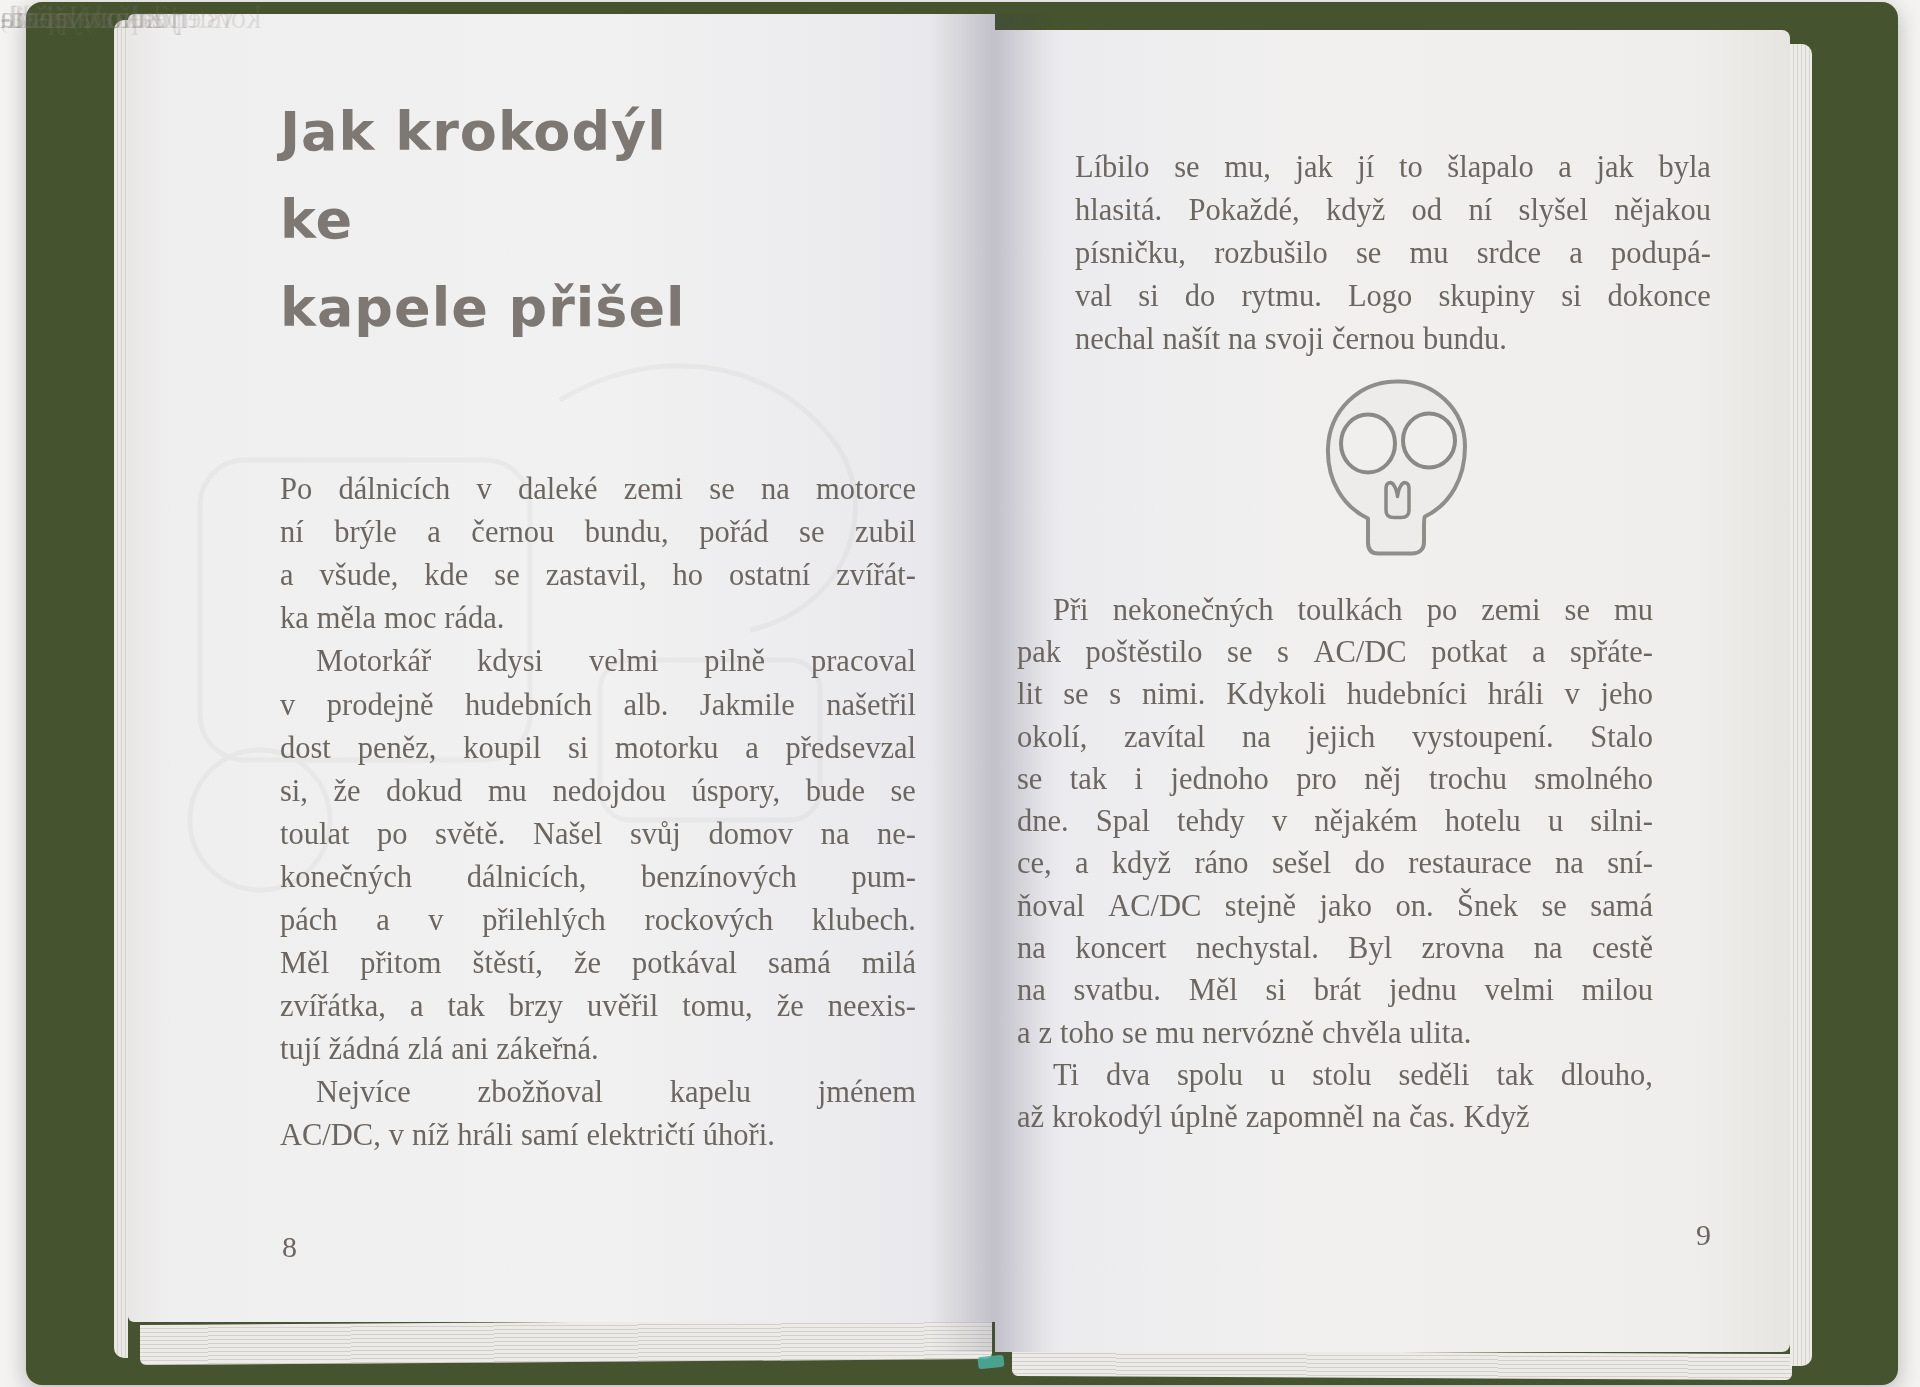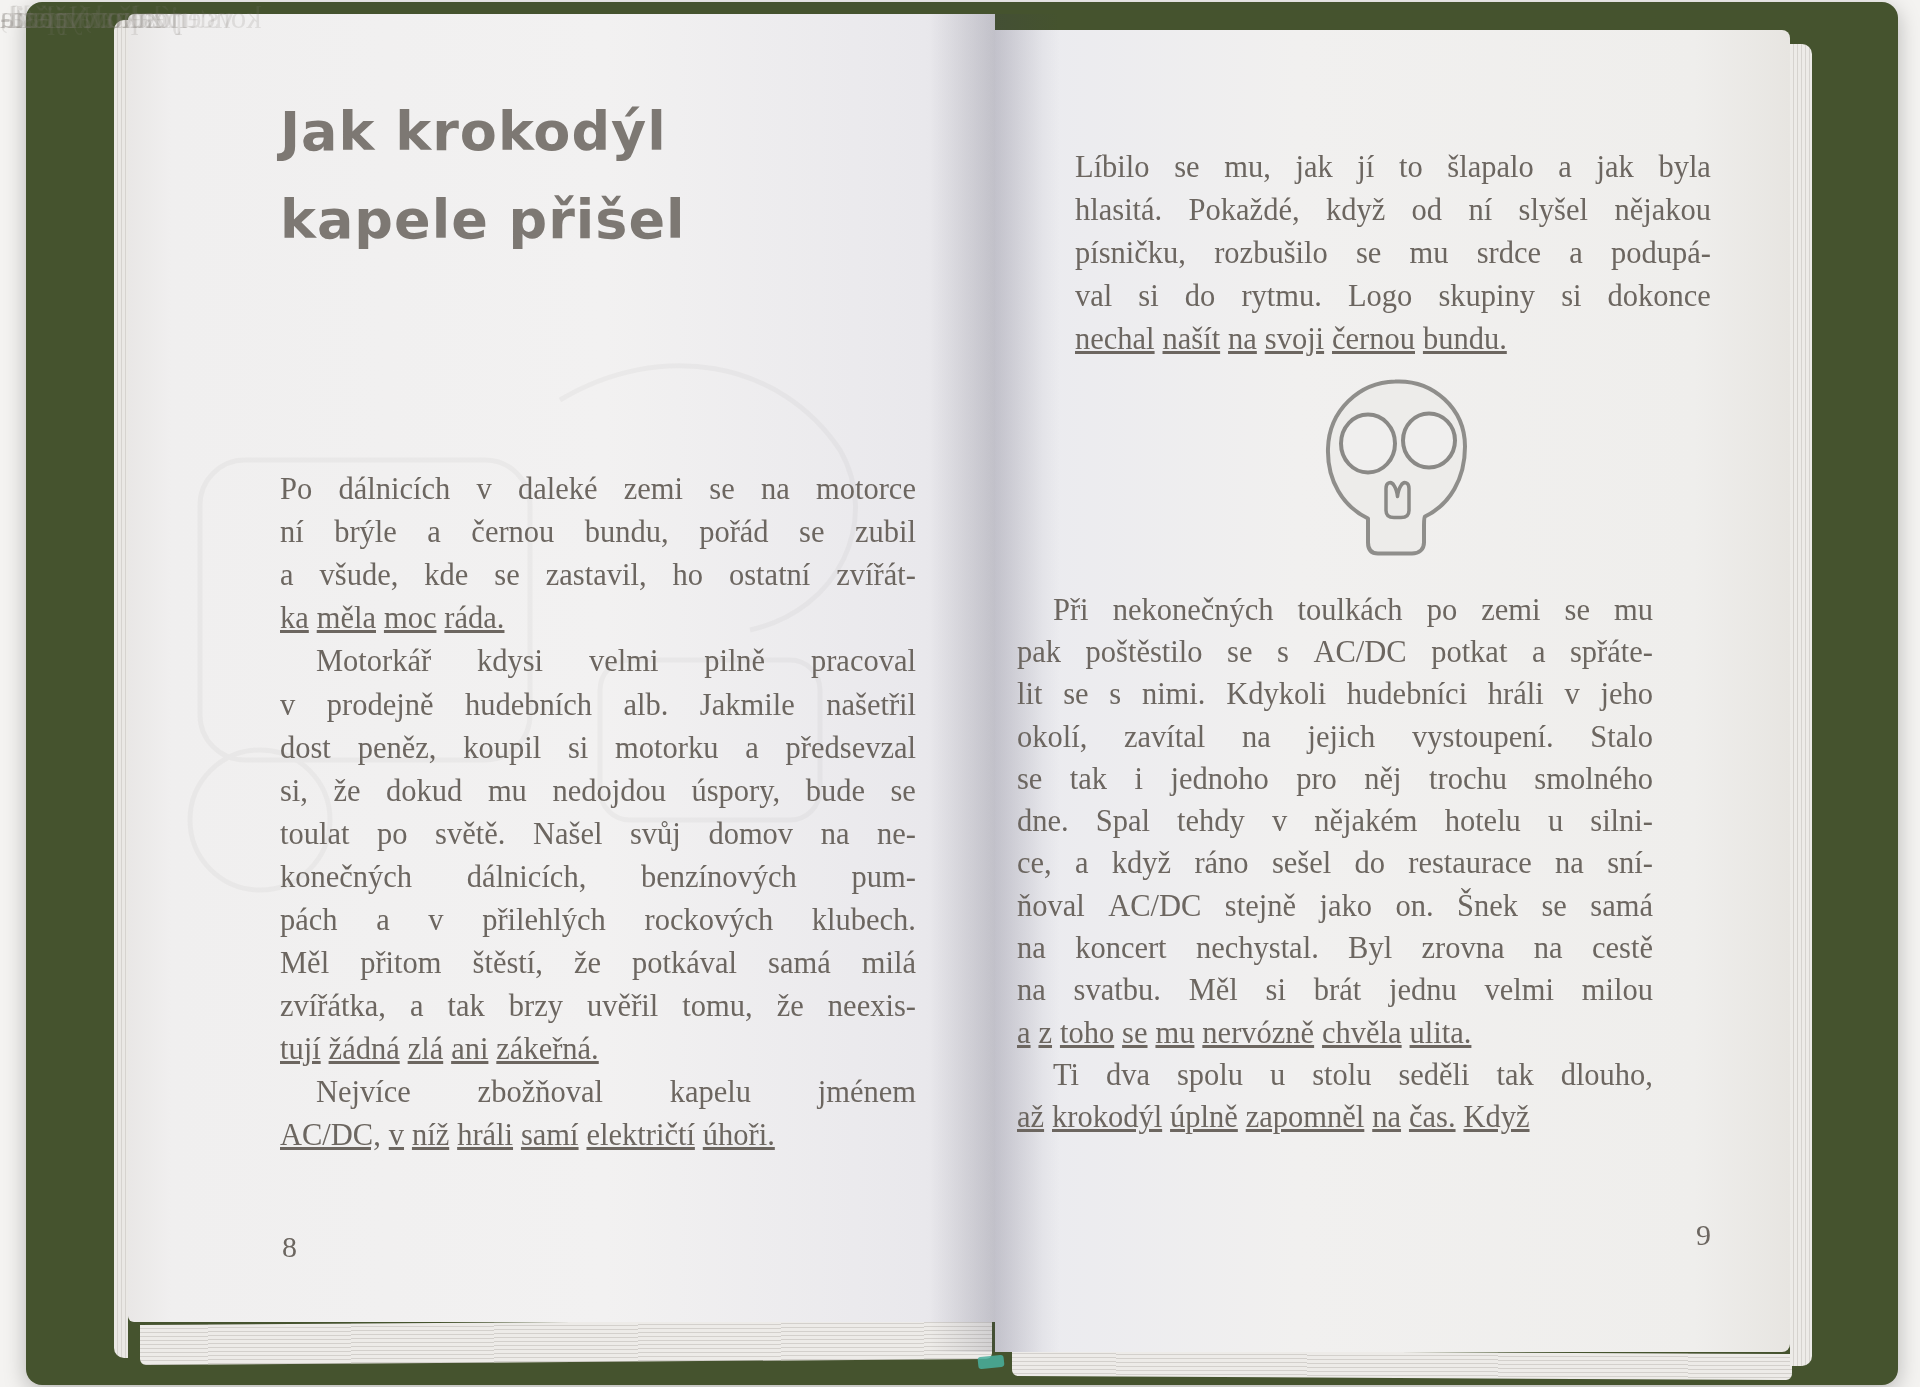--- a/index.html
+++ b/index.html
@@ -59,21 +59,21 @@
     font-family:"DejaVu Sans", sans-serif;font-weight:700;
     font-size:54px;line-height:88px;color:#7d7873;
     letter-spacing:1px;
   }
   
   .page-body{position:absolute;width:636px;font-size:30.5px;color:#6c6660;}
   .body-left      {left:280px; top:468px; --lh:43.1px;}
   .body-right-top {left:1075px;top:146px; --lh:43.0px;}
   .body-right-bot {left:1017px;top:589px; --lh:42.3px;}
   .line{display:flex;justify-content:space-between;height:var(--lh);align-items:center;white-space:nowrap;}
-  .line.last{justify-content:flex-start;gap:0.26em;text-decoration:underline;}
+  .line.last{justify-content:flex-start;gap:0.26em;}
   .line.first-indent{padding-left:36px;}
   
   .pagenum{position:absolute;font-size:30px;color:#6c6660;}
   .pagenum-left {left:282px;top:1230px;}
   .pagenum-right{left:1075px;top:1218px;width:636px;text-align:right;}
   
   .ghost-line{
     position:absolute;font-size:31px;color:#7d7872;opacity:.16;
     transform:scaleX(-1);white-space:nowrap;pointer-events:none;
   }
@@ -109,20 +109,21 @@
   <g fill="none" stroke="#6a655f" stroke-width="5">
     <rect x="60" y="180" width="330" height="300" rx="45"></rect>
     <circle cx="120" cy="540" r="70"></circle>
     <path d="M420,120 C520,60 640,80 700,170 C740,240 700,330 610,350"></path>
     <rect x="460" y="380" width="220" height="160" rx="30"></rect>
   </g>
 </svg>
 
 <div class="chapter-title">
   <div>Jak krokodýl</div>
+  <div>ke</div>
   <div>kapele přišel</div>
 </div>
 
 <div class="page-body body-left">
     <div class="line">
       <span>Po</span>
       <span>dálnicích</span>
       <span>v</span>
       <span>daleké</span>
       <span>zemi</span>

